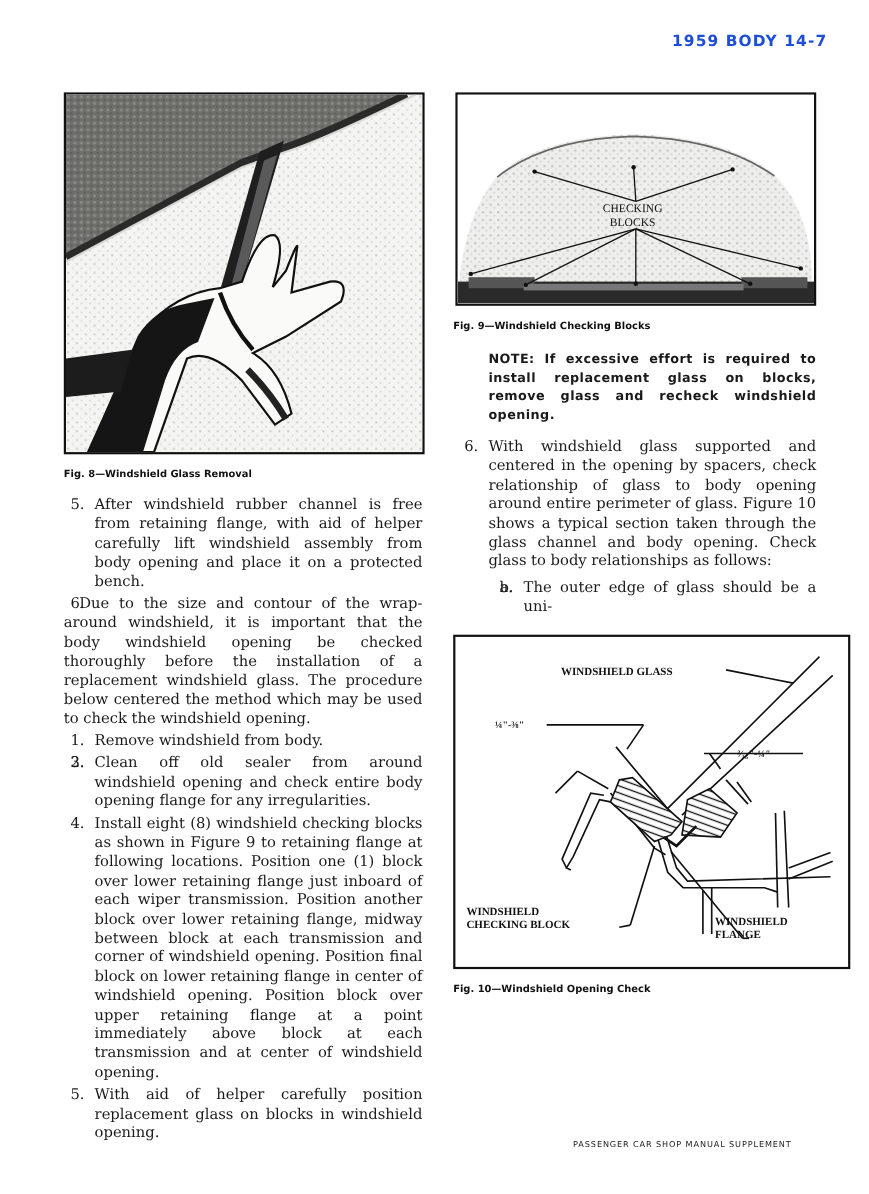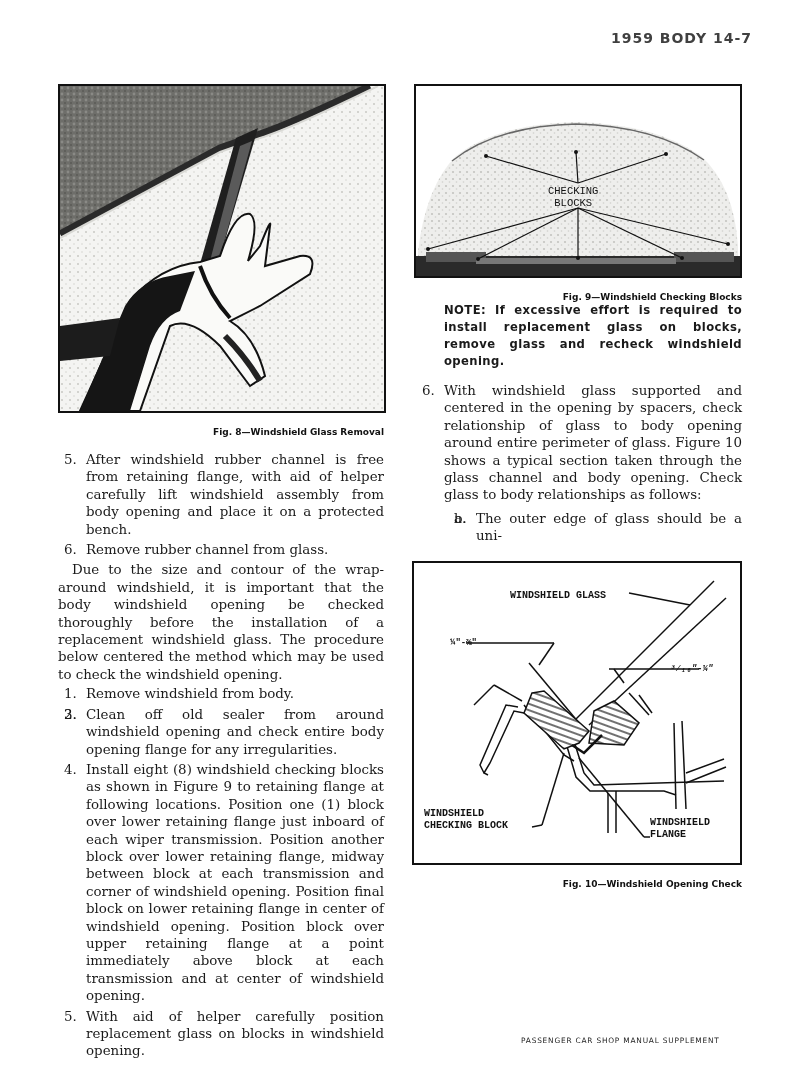--- a/index.html
+++ b/index.html
@@ -4,60 +4,60 @@
 <style>
   html, body { margin: 0; padding: 0; }
   body {
     width: 790px; height: 1085px; background: #ffffff; position: relative;
     overflow: hidden; color: #1a1a1a;
     font-family: "DejaVu Serif", "Liberation Serif", serif;
   }
   .header {
     position: absolute; top: 30px; right: 38px;
     font-family: "DejaVu Sans", sans-serif; font-weight: bold; font-size: 14px;
-    letter-spacing: 1px; color: #404040;
+    letter-spacing: 1px; color: #1d4ed8;
   }
   .col { position: absolute; }
   .col-left { left: 58px; width: 326px; top: 84px; }
   .col-right { left: 412px; width: 330px; top: 84px; }
   .figbox {
     border: 2px solid #111; position: relative; overflow: hidden; background: #fff;
   }
   .fig8 { width: 324px; height: 325px; }
   .fig9 { width: 324px; height: 190px; margin-left: 2px; }
-  .fig10 { width: 326px; height: 300px; margin-left: 0; }
+  .fig10 { width: 326px; height: 300px; margin-left: 0; padding-left: 31px; }
   .caption {
     font-family: "DejaVu Sans", sans-serif; font-weight: bold; font-size: 9px;
-    text-align: right; color: #111; margin-top: 14px;
+    text-align: left; color: #111; margin-top: 14px;
   }
   p, li { font-size: 13.4px; line-height: 17.4px; margin: 0; text-align: justify; }
   ol.steps { list-style: none; margin: 0; padding: 0; }
   ol.steps li { position: relative; padding-left: 28px; margin-bottom: 3px; }
   ol.steps li .num { position: absolute; left: 6px; top: 0; }
   .subhead {
     font-family: "DejaVu Sans", sans-serif; font-weight: bold; font-size: 12.4px;
     margin: 12px 0 2px 0;
   }
   .intro { text-indent: 14px; margin-bottom: 2px; }
   .note {
     font-family: "DejaVu Sans", sans-serif; font-weight: bold; font-size: 11.6px;
-    line-height: 17px; letter-spacing: 0.4px; margin: 0 0 0 32px; text-align: justify;
+    line-height: 17px; letter-spacing: 0.4px; margin: 16px 0 0 32px; text-align: justify;
   }
   .caution { font-style: italic; margin-top: 10px; }
   .col-right ol.steps li { padding-left: 32px; }
   .col-right ol.steps li .num { left: 10px; }
   ol.sub { list-style: none; margin: 4px 0 0 0; padding: 0; }
   ol.sub li { position: relative; padding-left: 22px; margin-bottom: 6px; }
   ol.sub li .num { position: absolute; left: 0; top: 0; }
   .footer {
     position: absolute; left: 521px; top: 1036px;
     font-family: "DejaVu Sans", sans-serif; font-size: 7.4px; letter-spacing: 0.8px; color: #222;
   }
   .fig-label {
-    position: absolute; font-family: Liberation Mono, monospace; font-weight: bold;
+    position: absolute; font-family: Liberation Serif, serif; font-weight: bold;
     font-size: 10px; color: #111; line-height: 12px;
   }
 </style>
 </head>
 <body>
 
 <div class="header">1959 BODY 14-7</div>
 
 <div class="col col-left">
   <div class="figbox fig8">
@@ -93,21 +93,20 @@
   </div>
   <div class="caption">Fig. 8—Windshield Glass Removal</div>
 
   <ol class="steps" style="margin-top:14px">
     <li>
       <span class="num">5.</span>
       <span>After windshield rubber channel is free from retaining flange, with aid of helper carefully lift windshield assembly from body opening and place it on a protected bench.</span>
     </li>
     <li>
       <span class="num">6.</span>
-      <span>Remove rubber channel from glass.</span>
     </li>
   </ol>
 
   <p class="intro">Due to the size and contour of the wrap-around windshield, it is important that the body windshield opening be checked thoroughly before the installation of a replacement windshield glass. The procedure below centered the method which may be used to check the windshield opening.</p>
 
   <ol class="steps">
     <li>
       <span class="num">1.</span>
       <span>Remove windshield from body.</span>
     </li>

